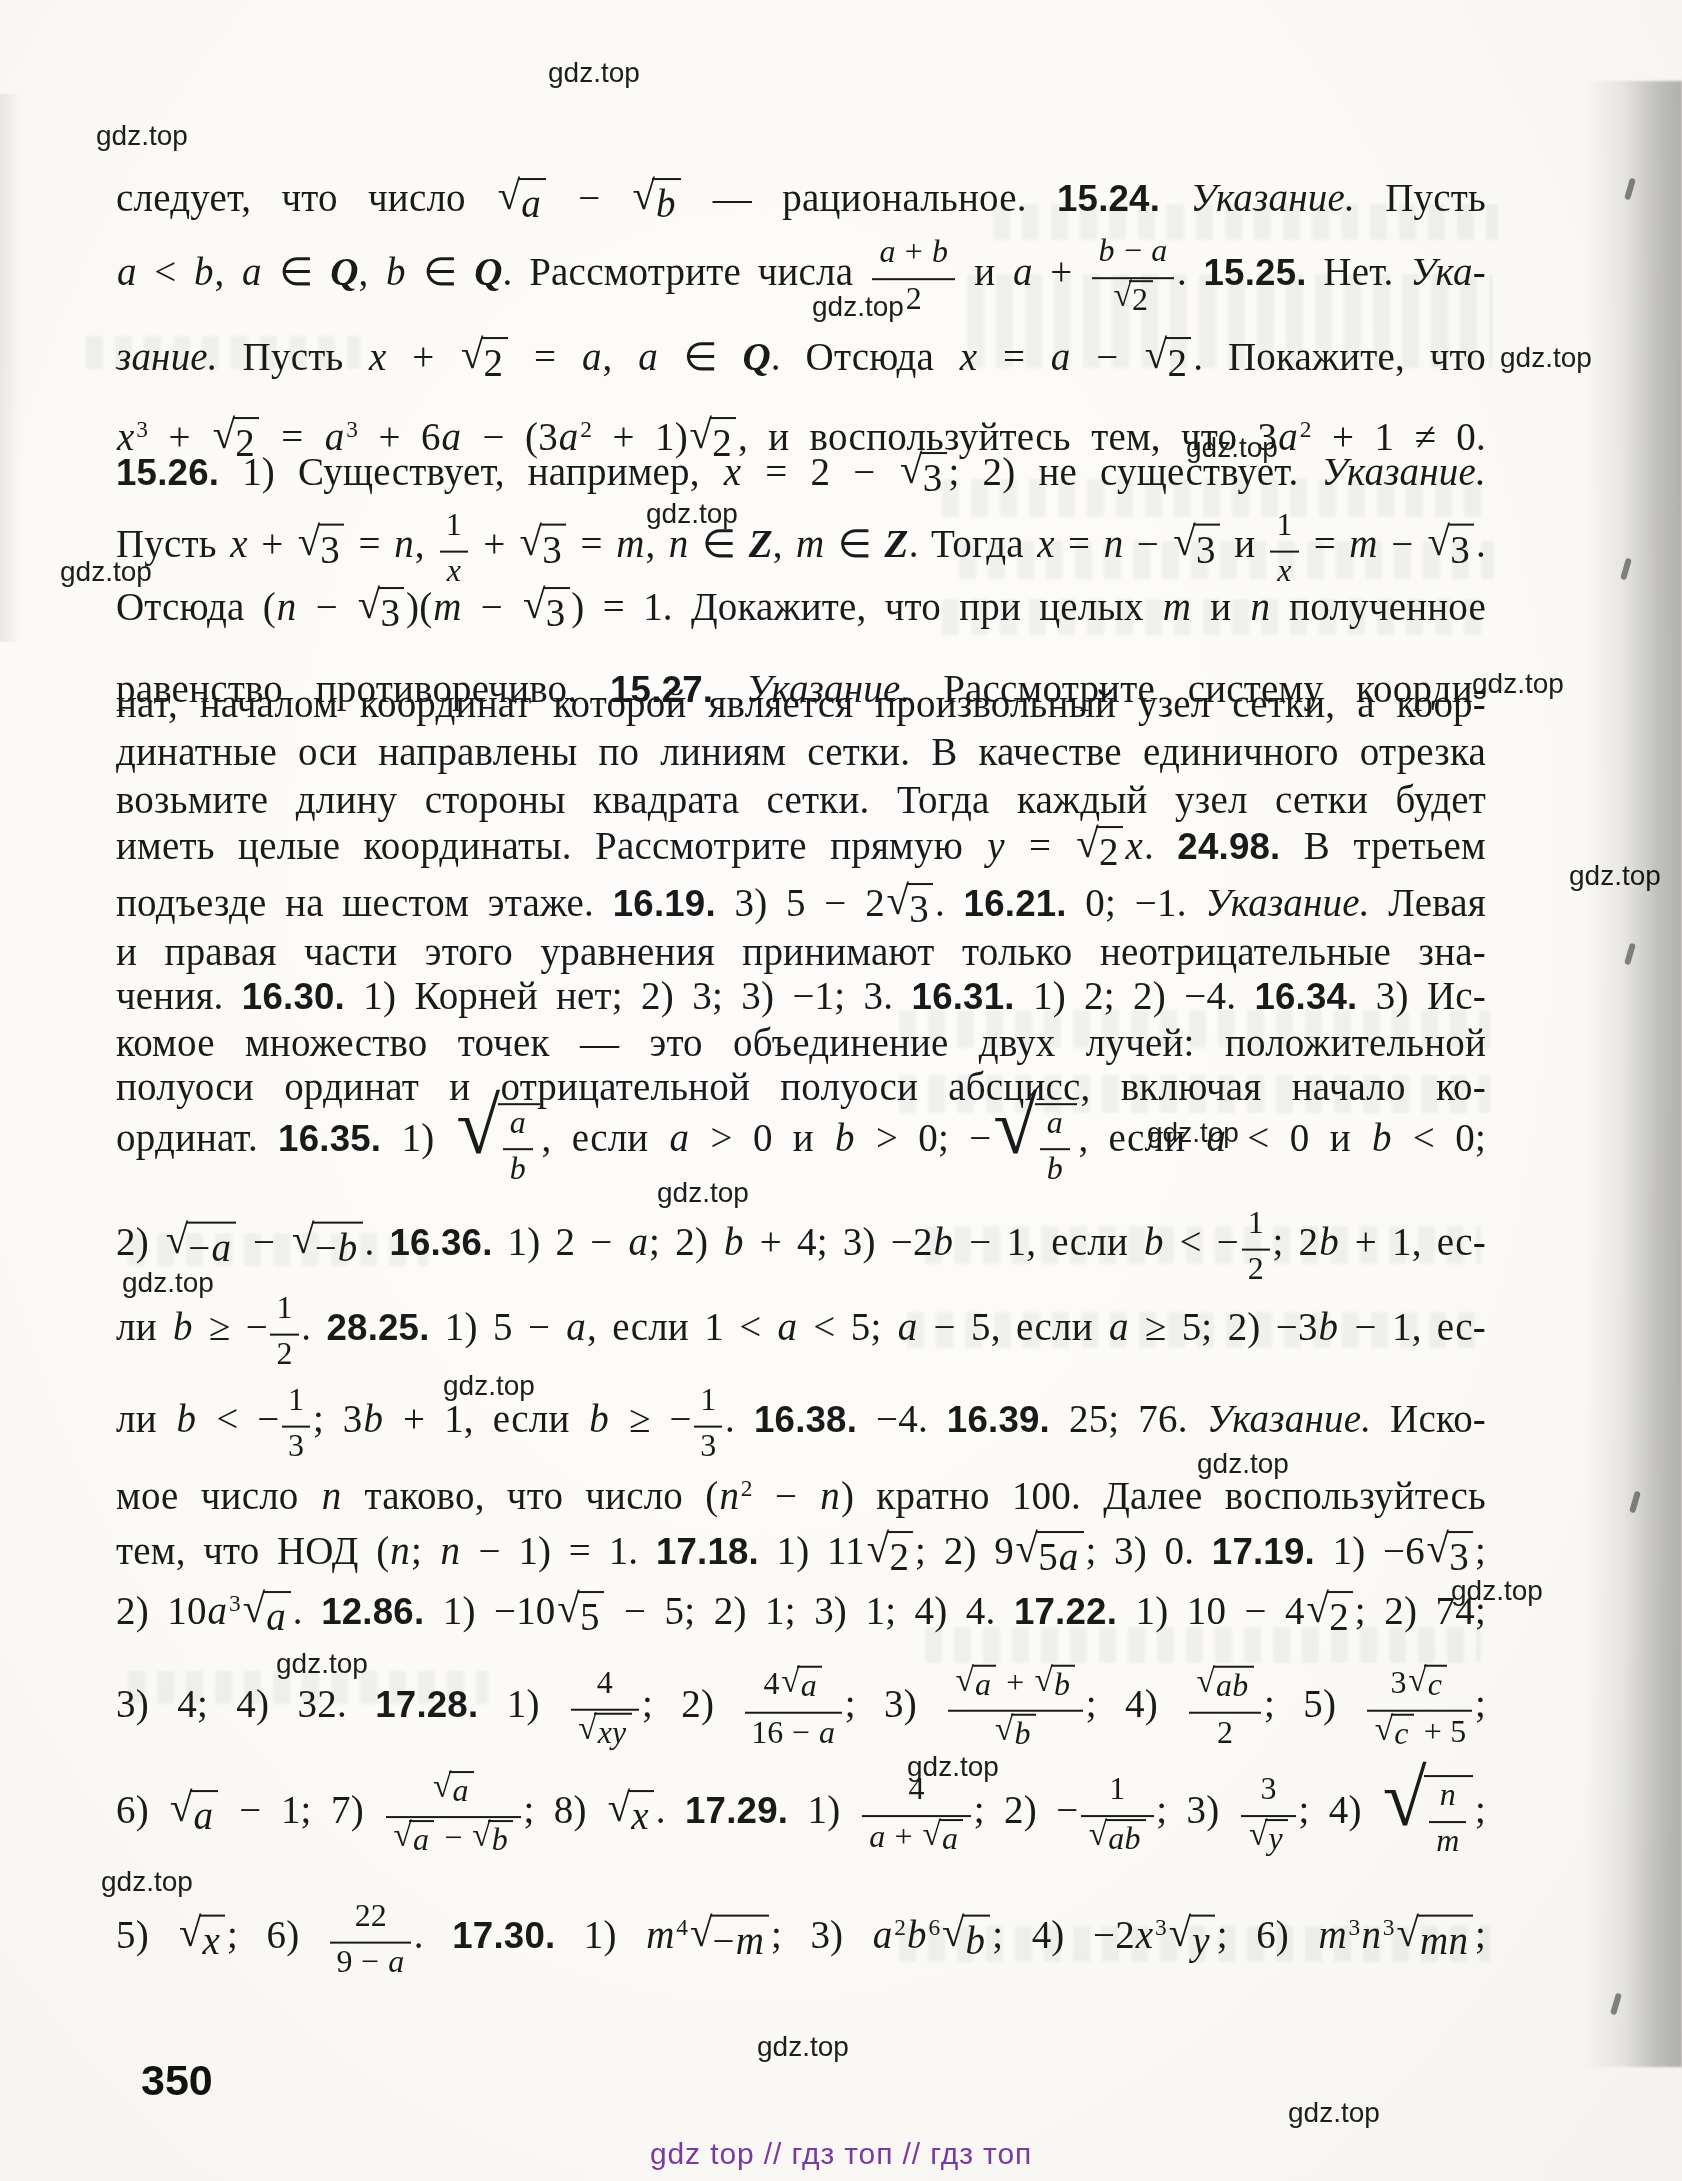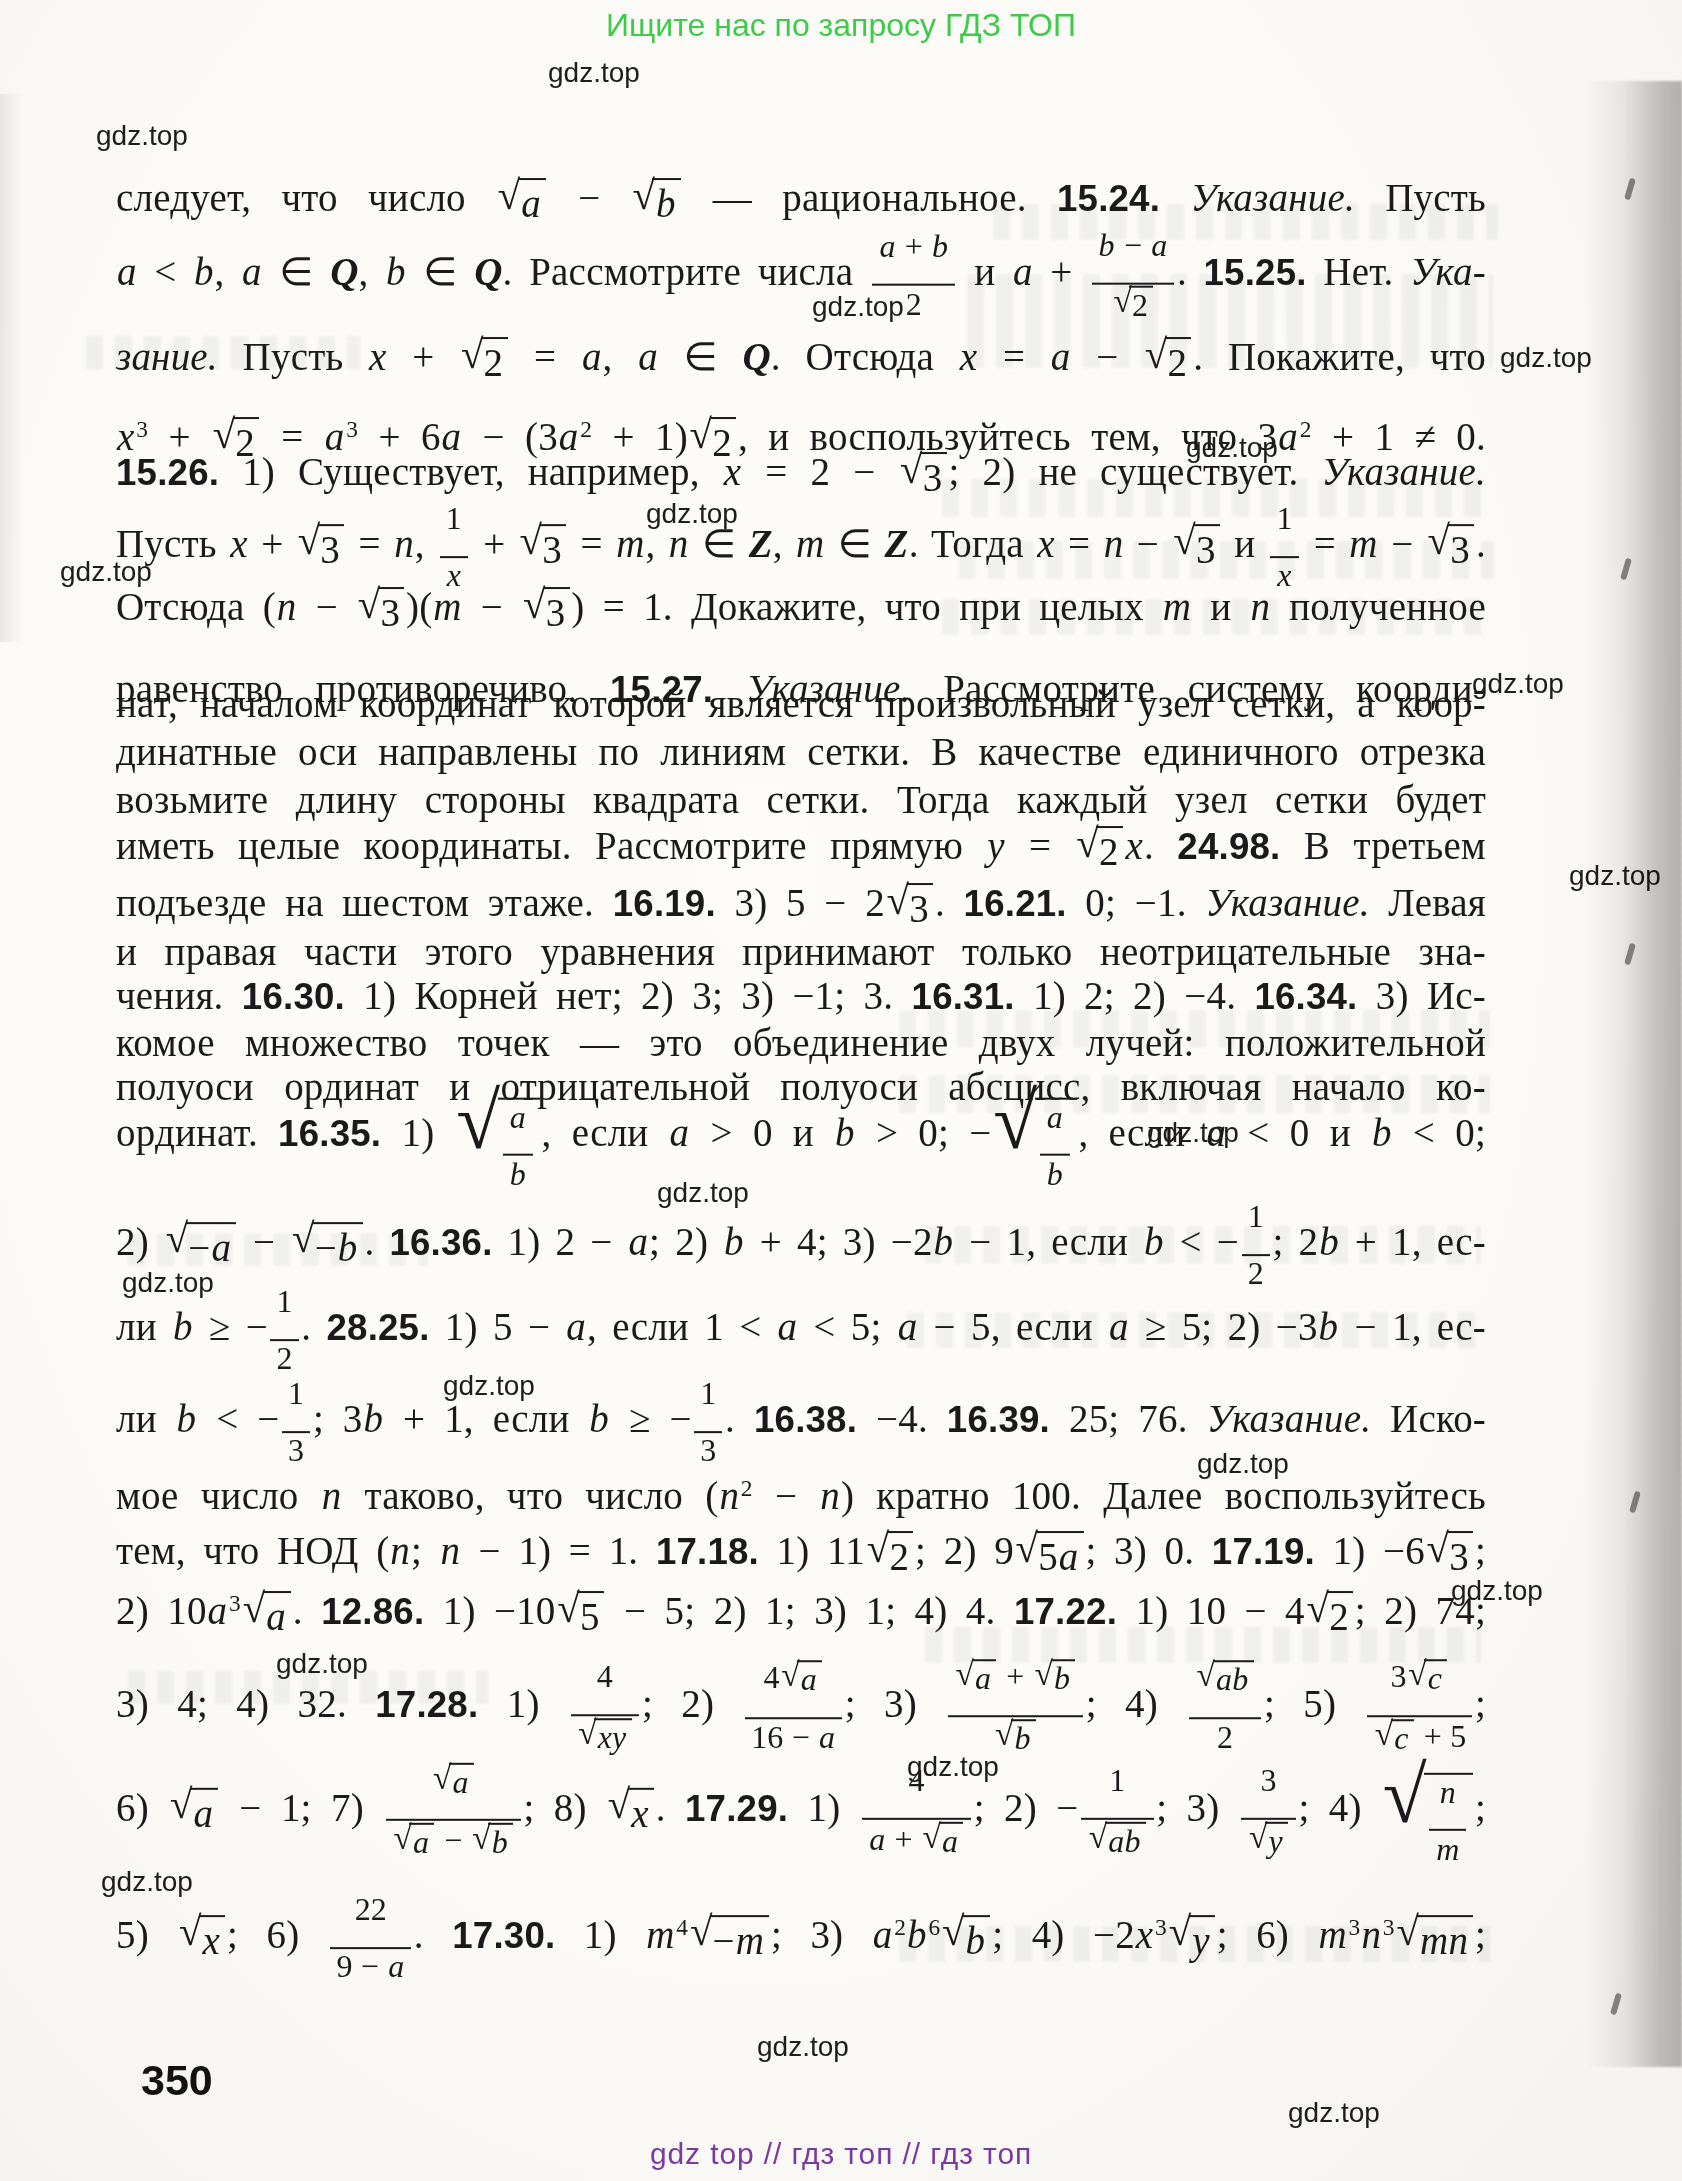--- a/index.html
+++ b/index.html
@@ -21,21 +21,21 @@
       font-family:"Liberation Serif",serif;font-size:39px;color:#1a1a1a;
       line-height:1.18;text-align:justify;text-align-last:justify;
       letter-spacing:0.2px;}
   .b{font-family:"Liberation Sans",sans-serif;font-weight:700;font-size:0.94em;}
   .i{font-style:italic;}
   .v{font-style:italic;padding:0 0.9px;}
   .bi{font-style:italic;font-weight:700;}
   .sup{font-size:0.6em;position:relative;top:-0.55em;margin-left:0.9px;}
   .frac{display:inline-block;vertical-align:middle;text-align:center;text-align-last:center;
         font-size:0.82em;line-height:1.08;margin:0 2.6px;}
-  .frac .fn{display:block;padding:0 6px 19px;}
+  .frac .fn{display:block;padding:0 6px 8px;}
   .frac .fd{display:block;border-top:2.6px solid currentColor;padding:1.7px 6px 0;}
   .sqrt{display:inline-flex;align-items:flex-start;margin:0 1.7px;}
   .sqrt .rk{line-height:1;font-size:1.05em;margin-right:-2.6px;position:relative;top:-0.06em;}
   .sqrt .rc{border-top:2.6px solid currentColor;padding:0.9px 4.3px 0 2.6px;}
   .sqrt.tall .rk{font-size:2.05em;line-height:0.55;top:0.02em;}
   
   .shadow-right{position:absolute;top:81px;right:0;width:98px;height:1986px;
       background:linear-gradient(90deg, rgba(0,0,0,0) 0%, rgba(0,0,0,0.07) 40%,
                  rgba(0,0,0,0.22) 75%, rgba(90,90,90,0.45) 100%);filter:blur(0.9px);}
   .shadow-left{position:absolute;top:94px;left:0;width:22px;height:548px;
@@ -43,21 +43,20 @@
   .ghost{position:absolute;opacity:0.06;filter:blur(1.3px);
       background:repeating-linear-gradient(90deg,#3c5a52 0 17px,transparent 17px 29px);}
   .speck{position:absolute;width:6px;height:22px;border-radius:4.3px;background:#4a4a4a;
       opacity:0.65;transform:rotate(16deg);}
 </style>
 </head>
 <body>
 
 <div class="page">
 
-  <div class="header">Ищите нас по запросу ГДЗ ТОП</div>
 
   <div>
     <div class="ghost" style="left:993px;top:204px;width:505px;height:36px;"></div>
     <div class="ghost" style="left:967px;top:274px;width:526px;height:94px;"></div>
     <div class="ghost" style="left:86px;top:336px;width:274px;height:33px;"></div>
     <div class="ghost" style="left:942px;top:479px;width:548px;height:38px;"></div>
     <div class="ghost" style="left:959px;top:541px;width:535px;height:38px;"></div>
     <div class="ghost" style="left:942px;top:599px;width:548px;height:36px;"></div>
     <div class="ghost" style="left:899px;top:1010px;width:591px;height:38px;"></div>
     <div class="ghost" style="left:899px;top:1075px;width:591px;height:38px;"></div>

